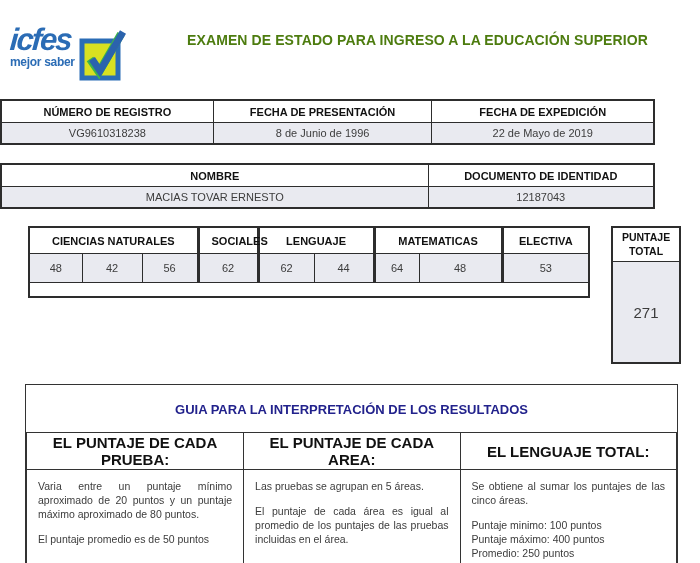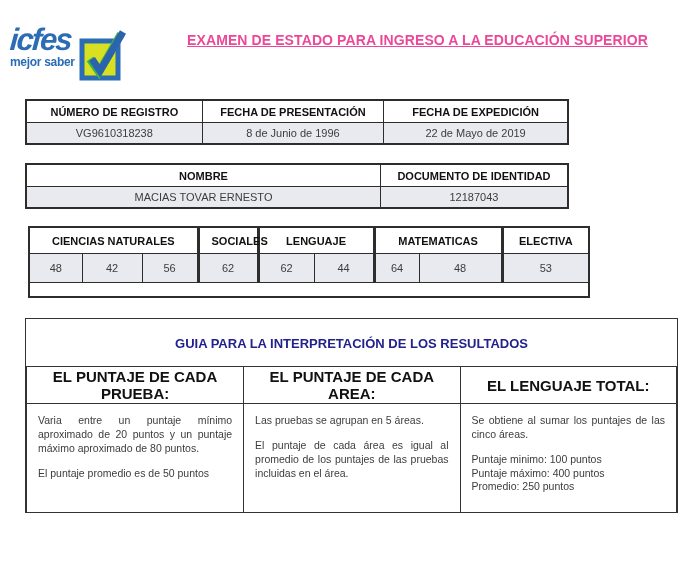--- a/index.html
+++ b/index.html
@@ -15,25 +15,25 @@
   .header-row{display:flex;padding:24px 20px 0 10px;height:74px;box-sizing:border-box;}
   .logo{width:145px;display:flex;align-items:flex-start;}
   .logo-text{display:flex;flex-direction:column;line-height:1;}
   .logo-brand{
     font-size:31px;font-weight:bold;font-style:italic;
     color:#2b6cb5;letter-spacing:-2px;transform:skewX(-4deg);
   }
   .logo-tagline{font-size:12px;font-weight:bold;color:#2b6cb5;margin-top:1px;letter-spacing:-0.3px;}
   .logo-check{margin-left:2px;margin-top:2px;}
   .titles{flex:1;text-align:center;padding-top:8px;}
-  .title1{font-size:14px;font-weight:bold;color:#ec4899;letter-spacing:0.1px;margin:0;text-decoration:underline;}
+  .title1{font-size:14px;font-weight:bold;color:#4d7c0f;letter-spacing:0.1px;margin:0;}
   .title2{font-size:14px;font-weight:bold;color:#22228c;margin:19px 0 0 0;}
 
   
-  .info-table{border-collapse:collapse;width:544px;margin-left:25px;table-layout:fixed;}
+  .info-table{border-collapse:collapse;width:655px;table-layout:fixed;}
   .info-table th,.info-table td{
     border:1px solid #2d2d2d;text-align:center;overflow:hidden;white-space:nowrap;
   }
   .info-table{border:2px solid #2d2d2d;}
   .info-table th{font-size:11px;font-weight:bold;color:#111;height:19px;background:#fff;}
   .info-table td{font-size:11px;color:#3c3c3c;height:18px;background:#e9eaf0;}
   .t1{margin-top:25px;}
   .t2{margin-top:18px;}
 
   
@@ -167,20 +167,24 @@
         <td class="val gb">64</td>
         <td class="val">48</td>
         <td class="val gb">53</td>
       </tr>
       <tr class="spacer">
         <td colspan="9"></td>
       </tr>
     </tbody>
       </table>
 
+    <div class="total-box">
+      <div class="total-header">PUNTAJE TOTAL</div>
+      <div class="total-value">271</div>
+    </div>
   </div>
 
   <div class="guide">
     <div class="guide-title">GUIA PARA LA INTERPRETACIÓN DE LOS RESULTADOS</div>
     <table class="guide-table">
       <colgroup>
           <col style="width:33.4%">
           <col style="width:33.3%">
           <col style="width:33.3%">
         </colgroup>

